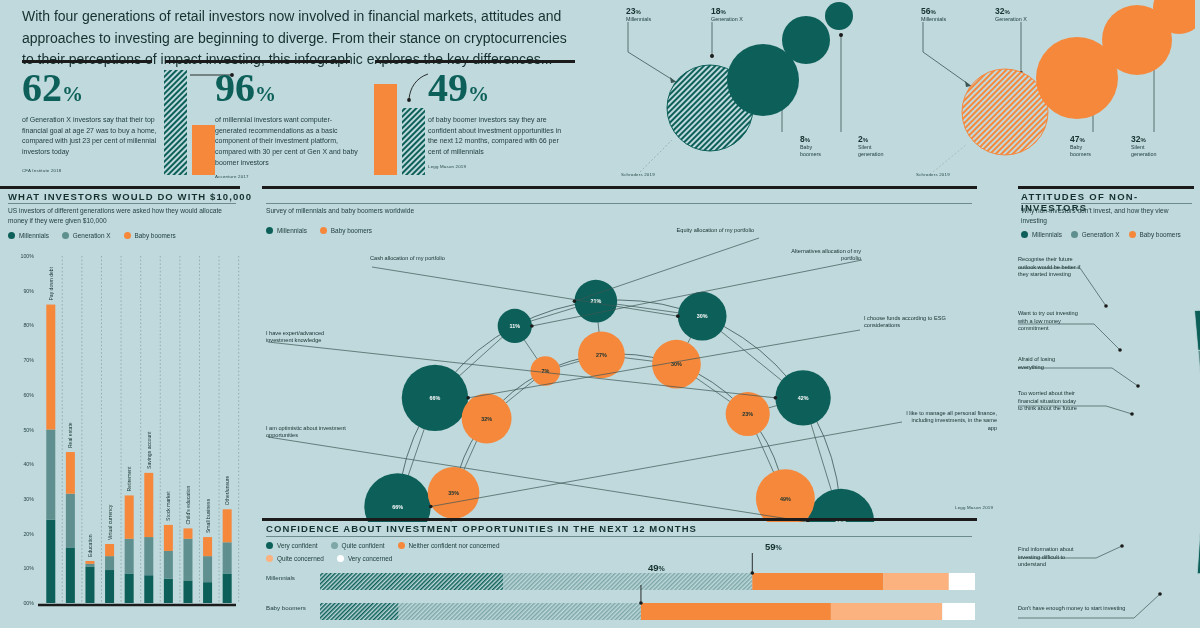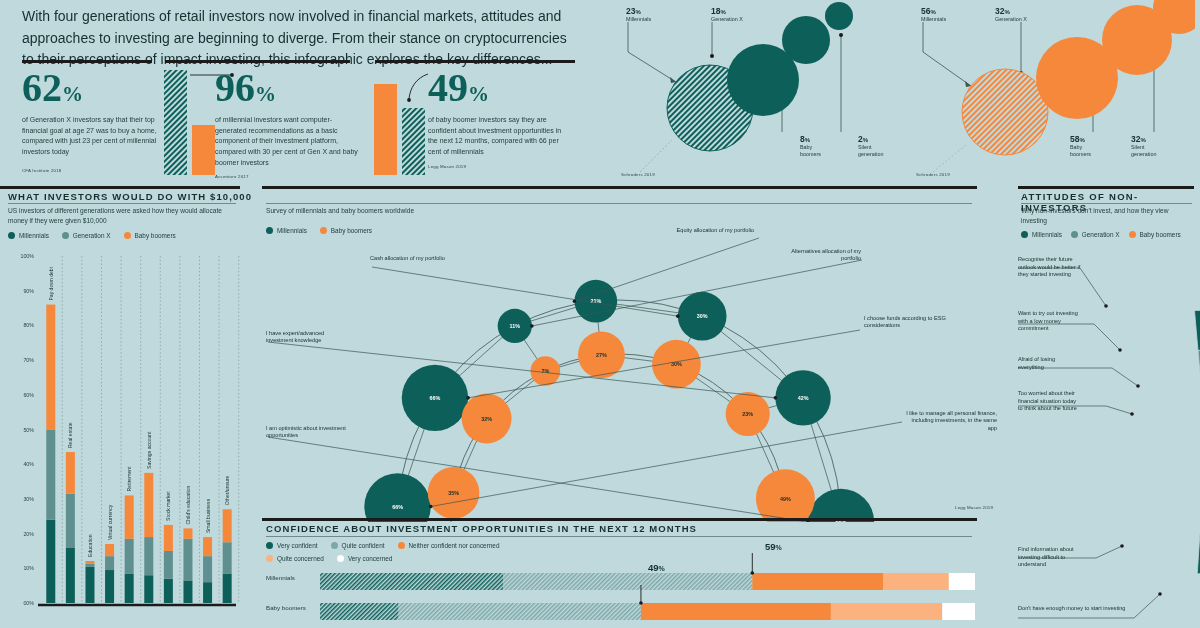--- a/index.html
+++ b/index.html
@@ -168,21 +168,21 @@
   </svg>
   <div class="abs" style="left:921px;top:6px;">
     <div class="bubpc"><span>56</span><span class="s">%</span></div>
     <div class="bubsub">Millennials</div>
   </div>
   <div class="abs" style="left:995px;top:6px;">
     <div class="bubpc"><span>32</span><span class="s">%</span></div>
     <div class="bubsub">Generation X</div>
   </div>
   <div class="abs" style="left:1070px;top:134px;">
-    <div class="bubpc"><span>58</span><span class="s">%</span></div>
+    <div class="bubpc"><span>47</span><span class="s">%</span></div>
     <div class="bubsub" style="white-space:pre-line;">Baby
 boomers</div>
   </div>
   <div class="abs" style="left:1131px;top:134px;">
     <div class="bubpc"><span>32</span><span class="s">%</span></div>
     <div class="bubsub" style="white-space:pre-line;">Silent
 generation</div>
   </div>
   <div class="abs src" style="left:916px;top:172px;">Schroders 2019</div>
 

